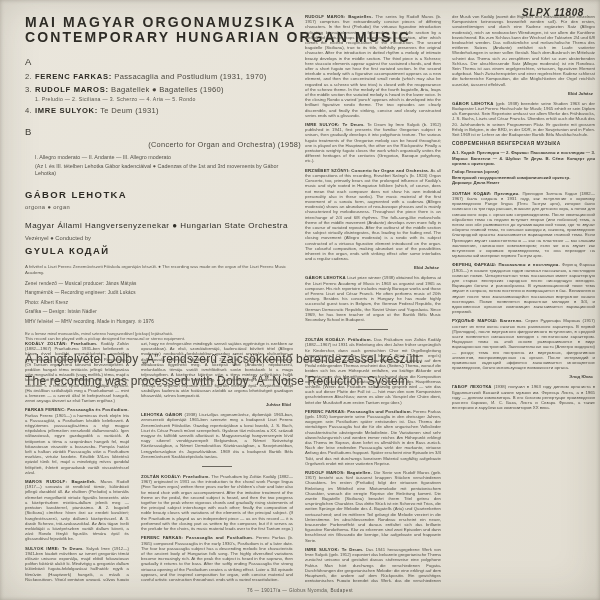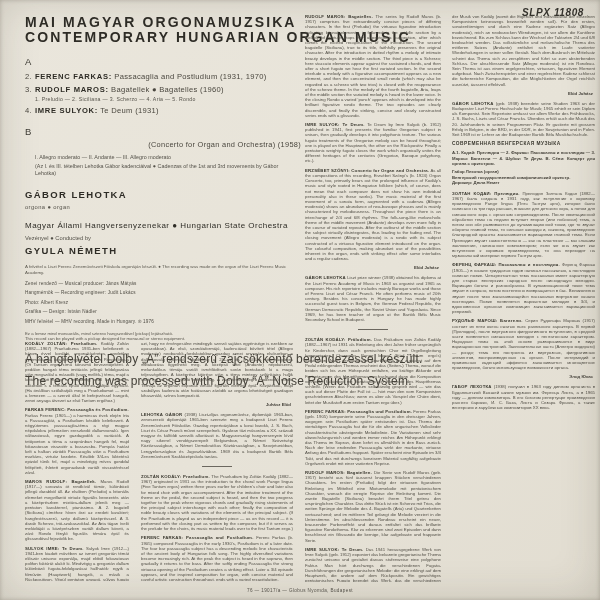--- a/index.html
+++ b/index.html
@@ -83,21 +83,21 @@
     <div class="side-label">B</div>
 
     <div class="work-sub">(Concerto for Organ and Orchestra) (1958)</div>
     <div class="mov-line">I. Allegro moderato — II. Andante — III. Allegro moderato</div>
     <div class="cadenza">(Az I. és III. tételben Lehotka Gábor kadenciáival ● Cadenzas of the 1st and 3rd movements by Gábor Lehotka)</div>
 
     <div class="artist-name">GÁBOR LEHOTKA</div>
     <div class="artist-role">orgona ● organ</div>
     <div class="orchestra">Magyar Állami Hangversenyzenekar ● Hungarian State Orchestra</div>
     <div class="conductor-label">Vezényel ● Conducted by</div>
-    <div class="conductor">GYULA NÉMETH</div>
+    <div class="conductor">GYULA КОДАЙ</div>
 
     <div class="note-sm">A felvétel a Liszt Ferenc Zeneművészeti Főiskola orgonáján készült. ● The recording was made on the organ of the Liszt Ferenc Music Academy.</div>
 
     <div class="credit-line">Zenei rendező — Musical producer: János Mátyás</div>
     <div class="credit-line">Hangmérnök — Recording engineer: Judit Lukács</div>
     <div class="credit-line">Photo: Albert Kresz</div>
     <div class="credit-line">Grafika — Design: István Nádler</div>
     <div class="credit-line">MHV felvétel — MHV recording. Made in Hungary. ℗ 1976</div>
 
     <div class="mono-note">

